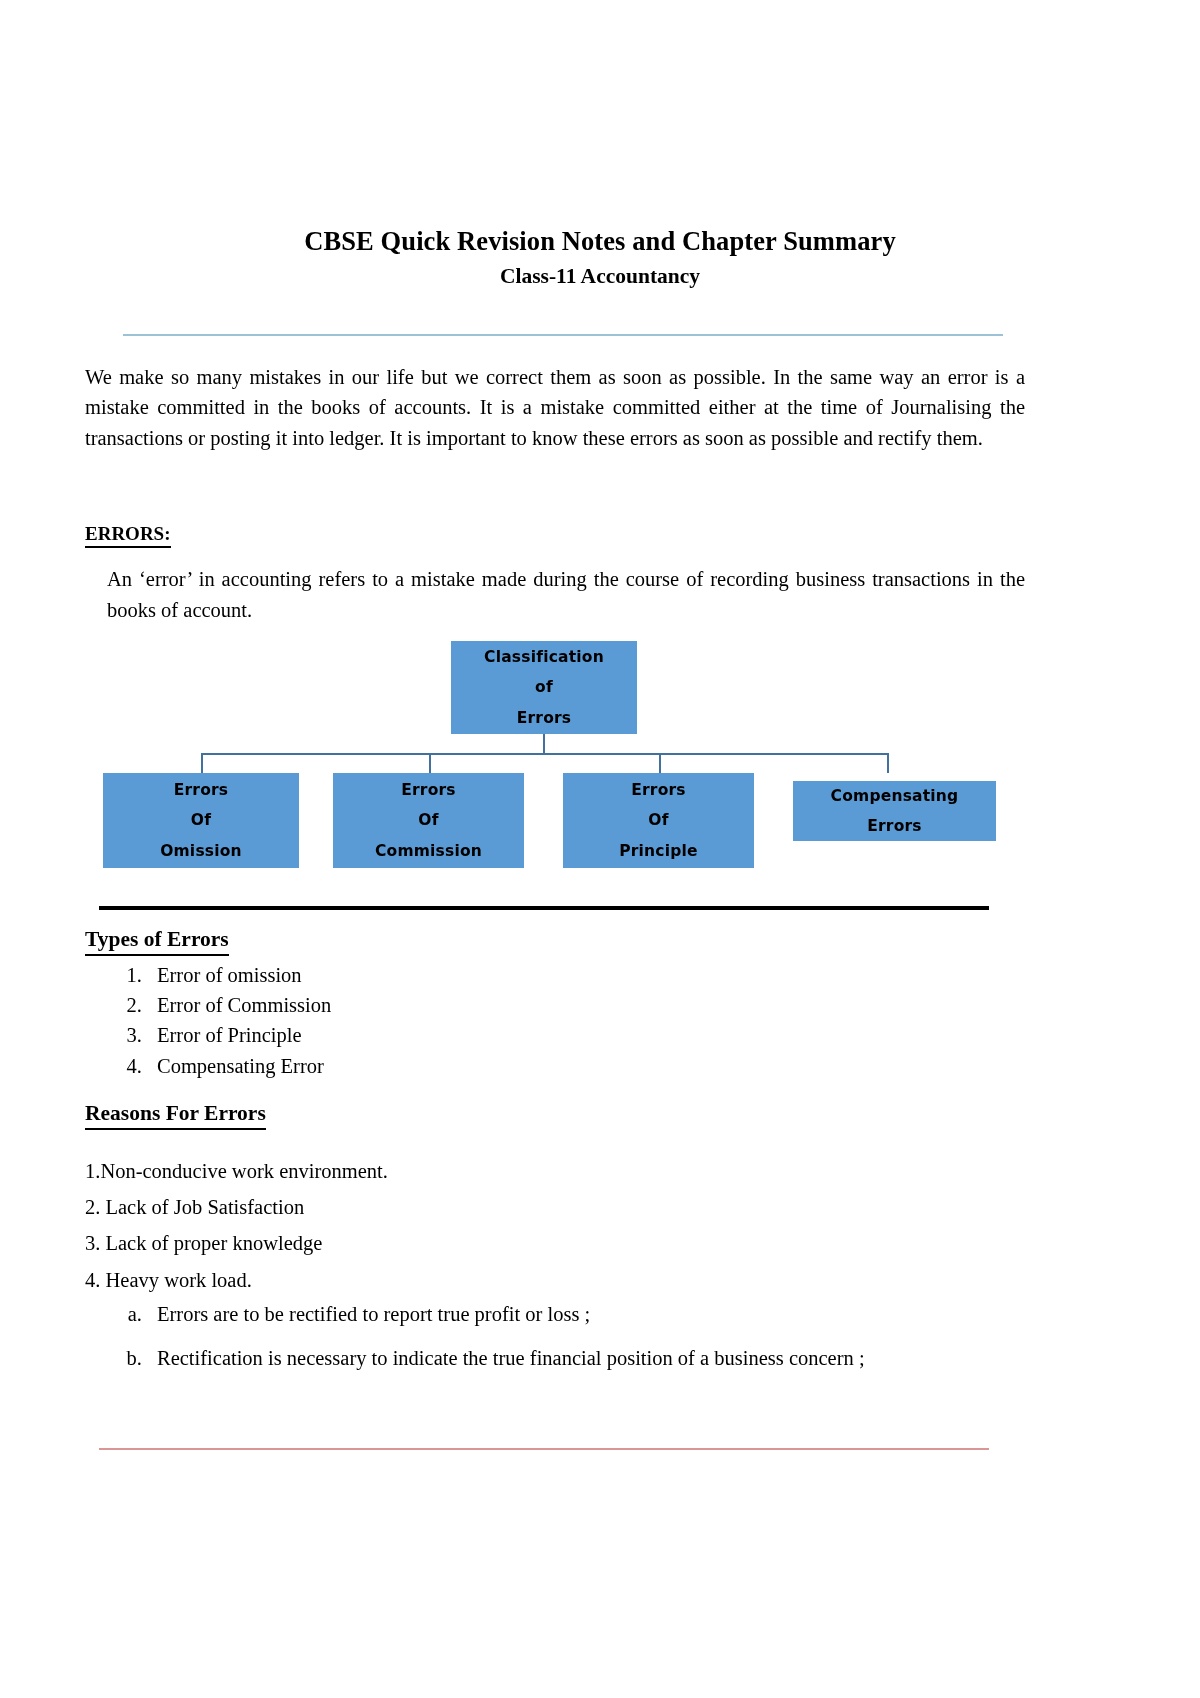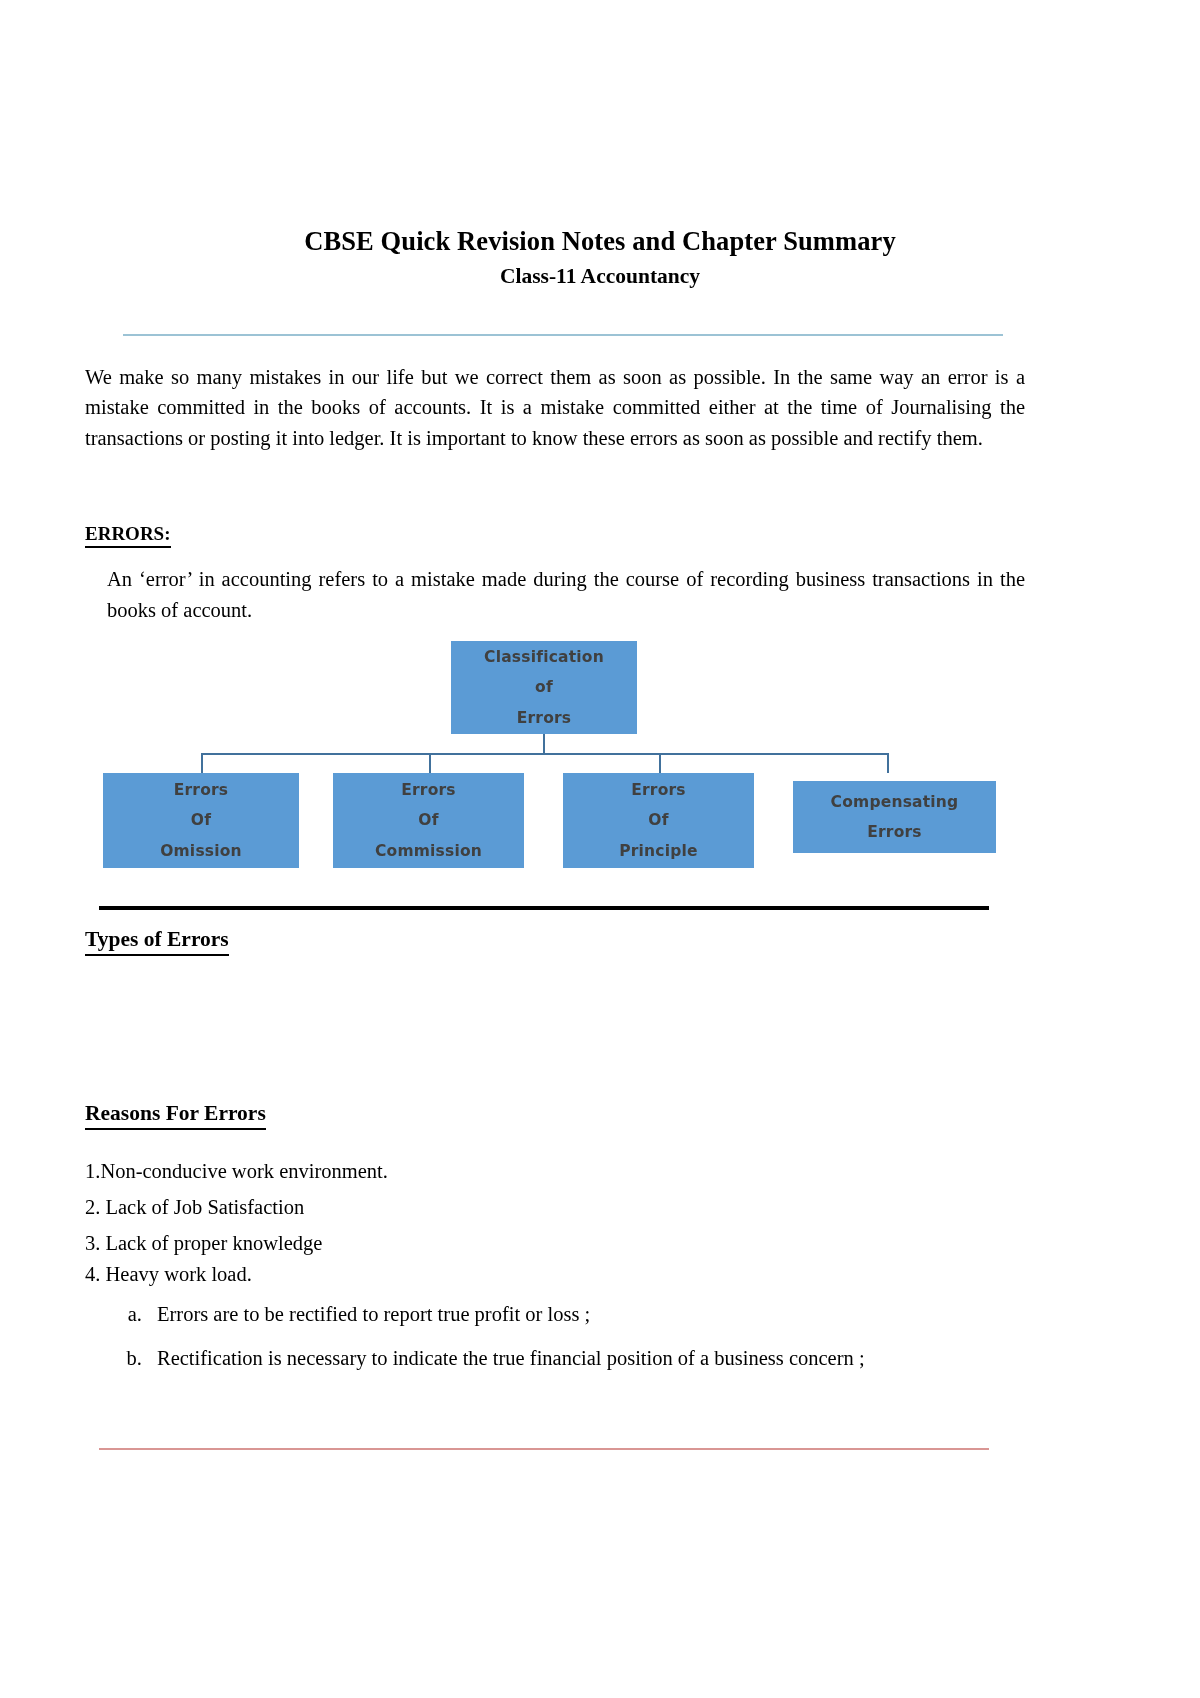--- a/index.html
+++ b/index.html
@@ -101,21 +101,21 @@
   .chart {
     position: absolute;
     left: 85px;
     top: 636px;
     width: 930px;
     height: 250px;
   }
   .node {
     position: absolute;
     background: #5b9bd5;
-    color: #404040;
+    color: #000000;
     font-family: "DejaVu Sans", sans-serif;
     font-weight: bold;
     font-size: 15.5px;
     text-align: center;
     display: flex;
     flex-direction: column;
     align-items: center;
     justify-content: center;
     line-height: 1.95;
     letter-spacing: 0.2px;
@@ -225,38 +225,44 @@
       <span class="ln">Of</span>
       <span class="ln">Commission</span>
     </div>
 
     <div class="node" style="left:478px; top:137px; width:191px; height:95px;">
       <span class="ln">Errors</span>
       <span class="ln">Of</span>
       <span class="ln">Principle</span>
     </div>
 
-    <div class="node" style="left:708px; top:145px; width:203px; height:72px;">
+    <div class="node" style="left:708px; top:145px; width:203px; height:60px;">
       <span class="ln">Compensating</span>
       <span class="ln">Errors</span>
     </div>
   </div>
 
   <div class="black-rule"></div>
 
   <div style="position:absolute;left:85px;top:926px;width:940px;">
     <div class="sec-heading">Types of Errors</div>
+    <ol class="num-list">
+      <li>Error of omission</li>
+      <li>Error of Commission</li>
+      <li>Error of Principle</li>
+      <li>Compensating Error</li>
+    </ol>
   </div>
 
   <div style="position:absolute;left:85px;top:1100px;width:940px;">
     <div class="sec-heading">Reasons For Errors</div>
     <div style="margin-top:26px;">
       <div class="plain-line" style="margin-bottom:6px;">1.Non-conducive work environment.</div>
       <div class="plain-line" style="margin-bottom:6px;">2. Lack of Job Satisfaction</div>
-      <div class="plain-line" style="">3. Lack of proper knowledge</div>
+      <div class="plain-line" style="margin-bottom:6px;">3. Lack of proper knowledge</div>
       <div class="plain-line">4. Heavy work load.</div>
     </div>
   </div>
 
   <div style="position:absolute;left:85px;top:1295px;width:940px;">
     <ol class="alpha-list">
       <li>Errors are to be rectified to report true profit or loss  ;</li>
       <li>Rectification is necessary to indicate the true financial position of a business concern ;</li>
     </ol>
   </div>

